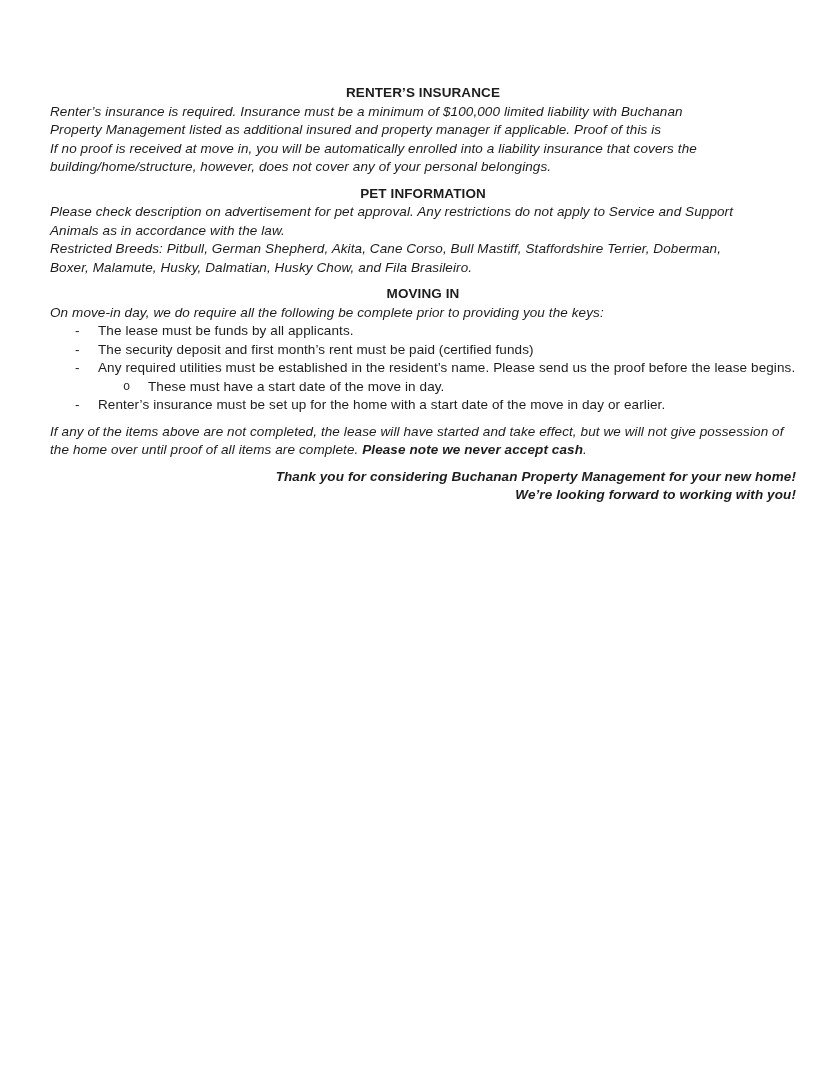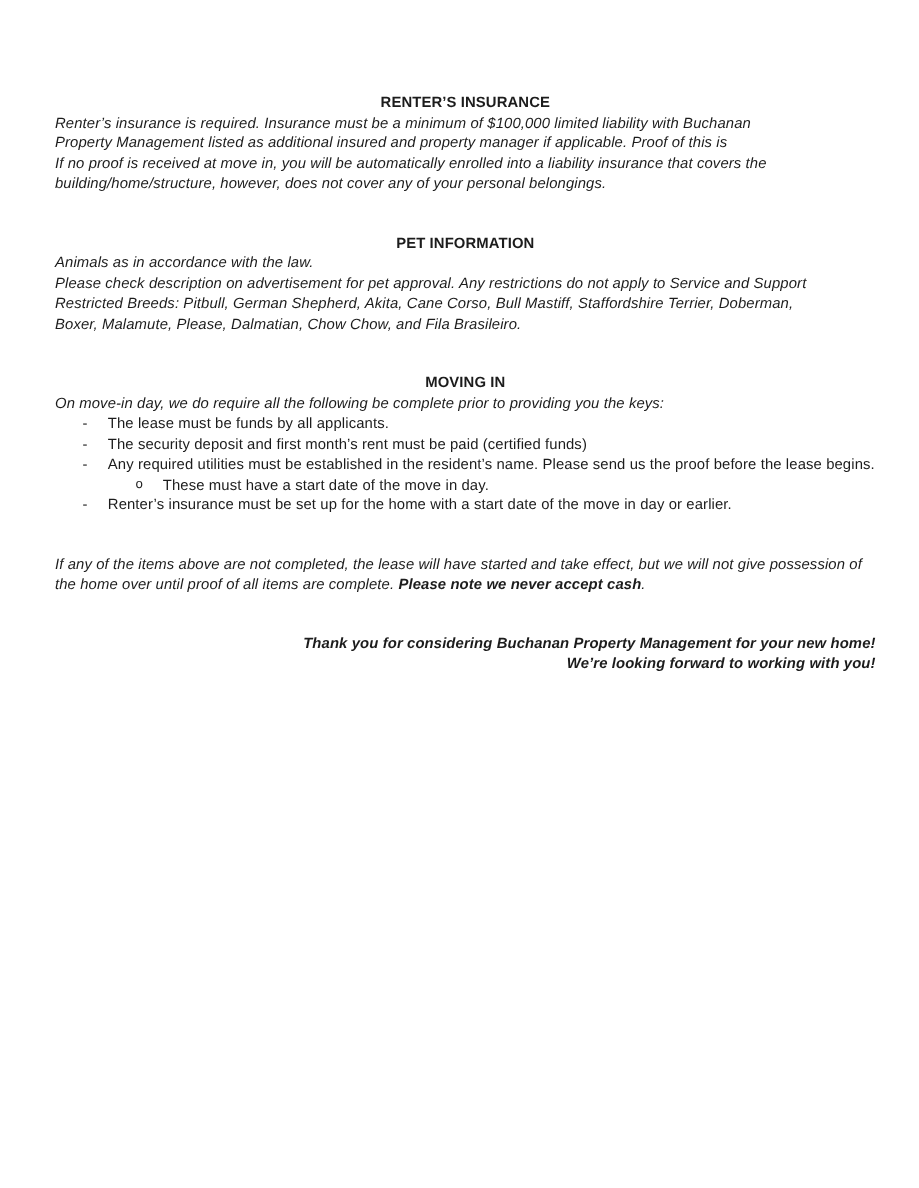--- a/index.html
+++ b/index.html
@@ -17,21 +17,21 @@
     height: 1080px;
     padding: 84px 39px 0 50px;
     background: #ffffff;
   }
   .doc {
     font-size: 13.5px;
     line-height: 18.5px;
     letter-spacing: 0.1px;
   }
   section.sec { margin: 0; }
-  section.sec + section.sec { margin-top: 35px; }
+  section.sec + section.sec { margin-top: 8px; }
   section.signoff { margin-top: 37px; }
   .heading {
     margin: 0;
     font-size: 13.5px;
     line-height: 18.5px;
     font-weight: bold;
     text-align: center;
   }
   .para { margin: 0; font-style: italic; }
   .line { min-height: 18.5px; }
@@ -65,24 +65,24 @@
         <div class="para">
           <div class="line"><span>Renter’s insurance is required. Insurance must be a minimum of $100,000 limited liability with Buchanan</span></div>
           <div class="line"><span>Property Management listed as additional insured and property manager if applicable. Proof of this is</span></div>
           <div class="line"><span>If no proof is received at move in, you will be automatically enrolled into a liability insurance that covers the</span></div>
           <div class="line"><span>building/home/structure, however, does not cover any of your personal belongings.</span></div>
         </div>
       </section>
       <section class="sec section">
         <h2 class="heading">PET INFORMATION</h2>
         <div class="para">
+          <div class="line"><span>Please check description on advertisement for pet approval. Any restrictions do not apply to Service and Support</span></div>
           <div class="line"><span>Animals as in accordance with the law.</span></div>
-          <div class="line"><span>Please check description on advertisement for pet approval. Any restrictions do not apply to Service and Support</span></div>
           <div class="line"><span>Restricted Breeds: Pitbull, German Shepherd, Akita, Cane Corso, Bull Mastiff, Staffordshire Terrier, Doberman,</span></div>
-          <div class="line"><span>Boxer, Malamute, Please, Dalmatian, Chow Chow, and Fila Brasileiro.</span></div>
+          <div class="line"><span>Boxer, Malamute, Husky, Dalmatian, Husky Chow, and Fila Brasileiro.</span></div>
         </div>
       </section>
       <section class="sec section">
         <h2 class="heading">MOVING IN</h2>
         <div class="para">
           <div class="line"><span>On move-in day, we do require all the following be complete prior to providing you the keys:</span></div>
         </div>
         <div class="list">
           <div class="li"><span class="marker">-</span><span>The lease must be funds by all applicants.</span></div>
           <div class="li"><span class="marker">-</span><span>The security deposit and first month’s rent must be paid (certified funds)</span></div>

